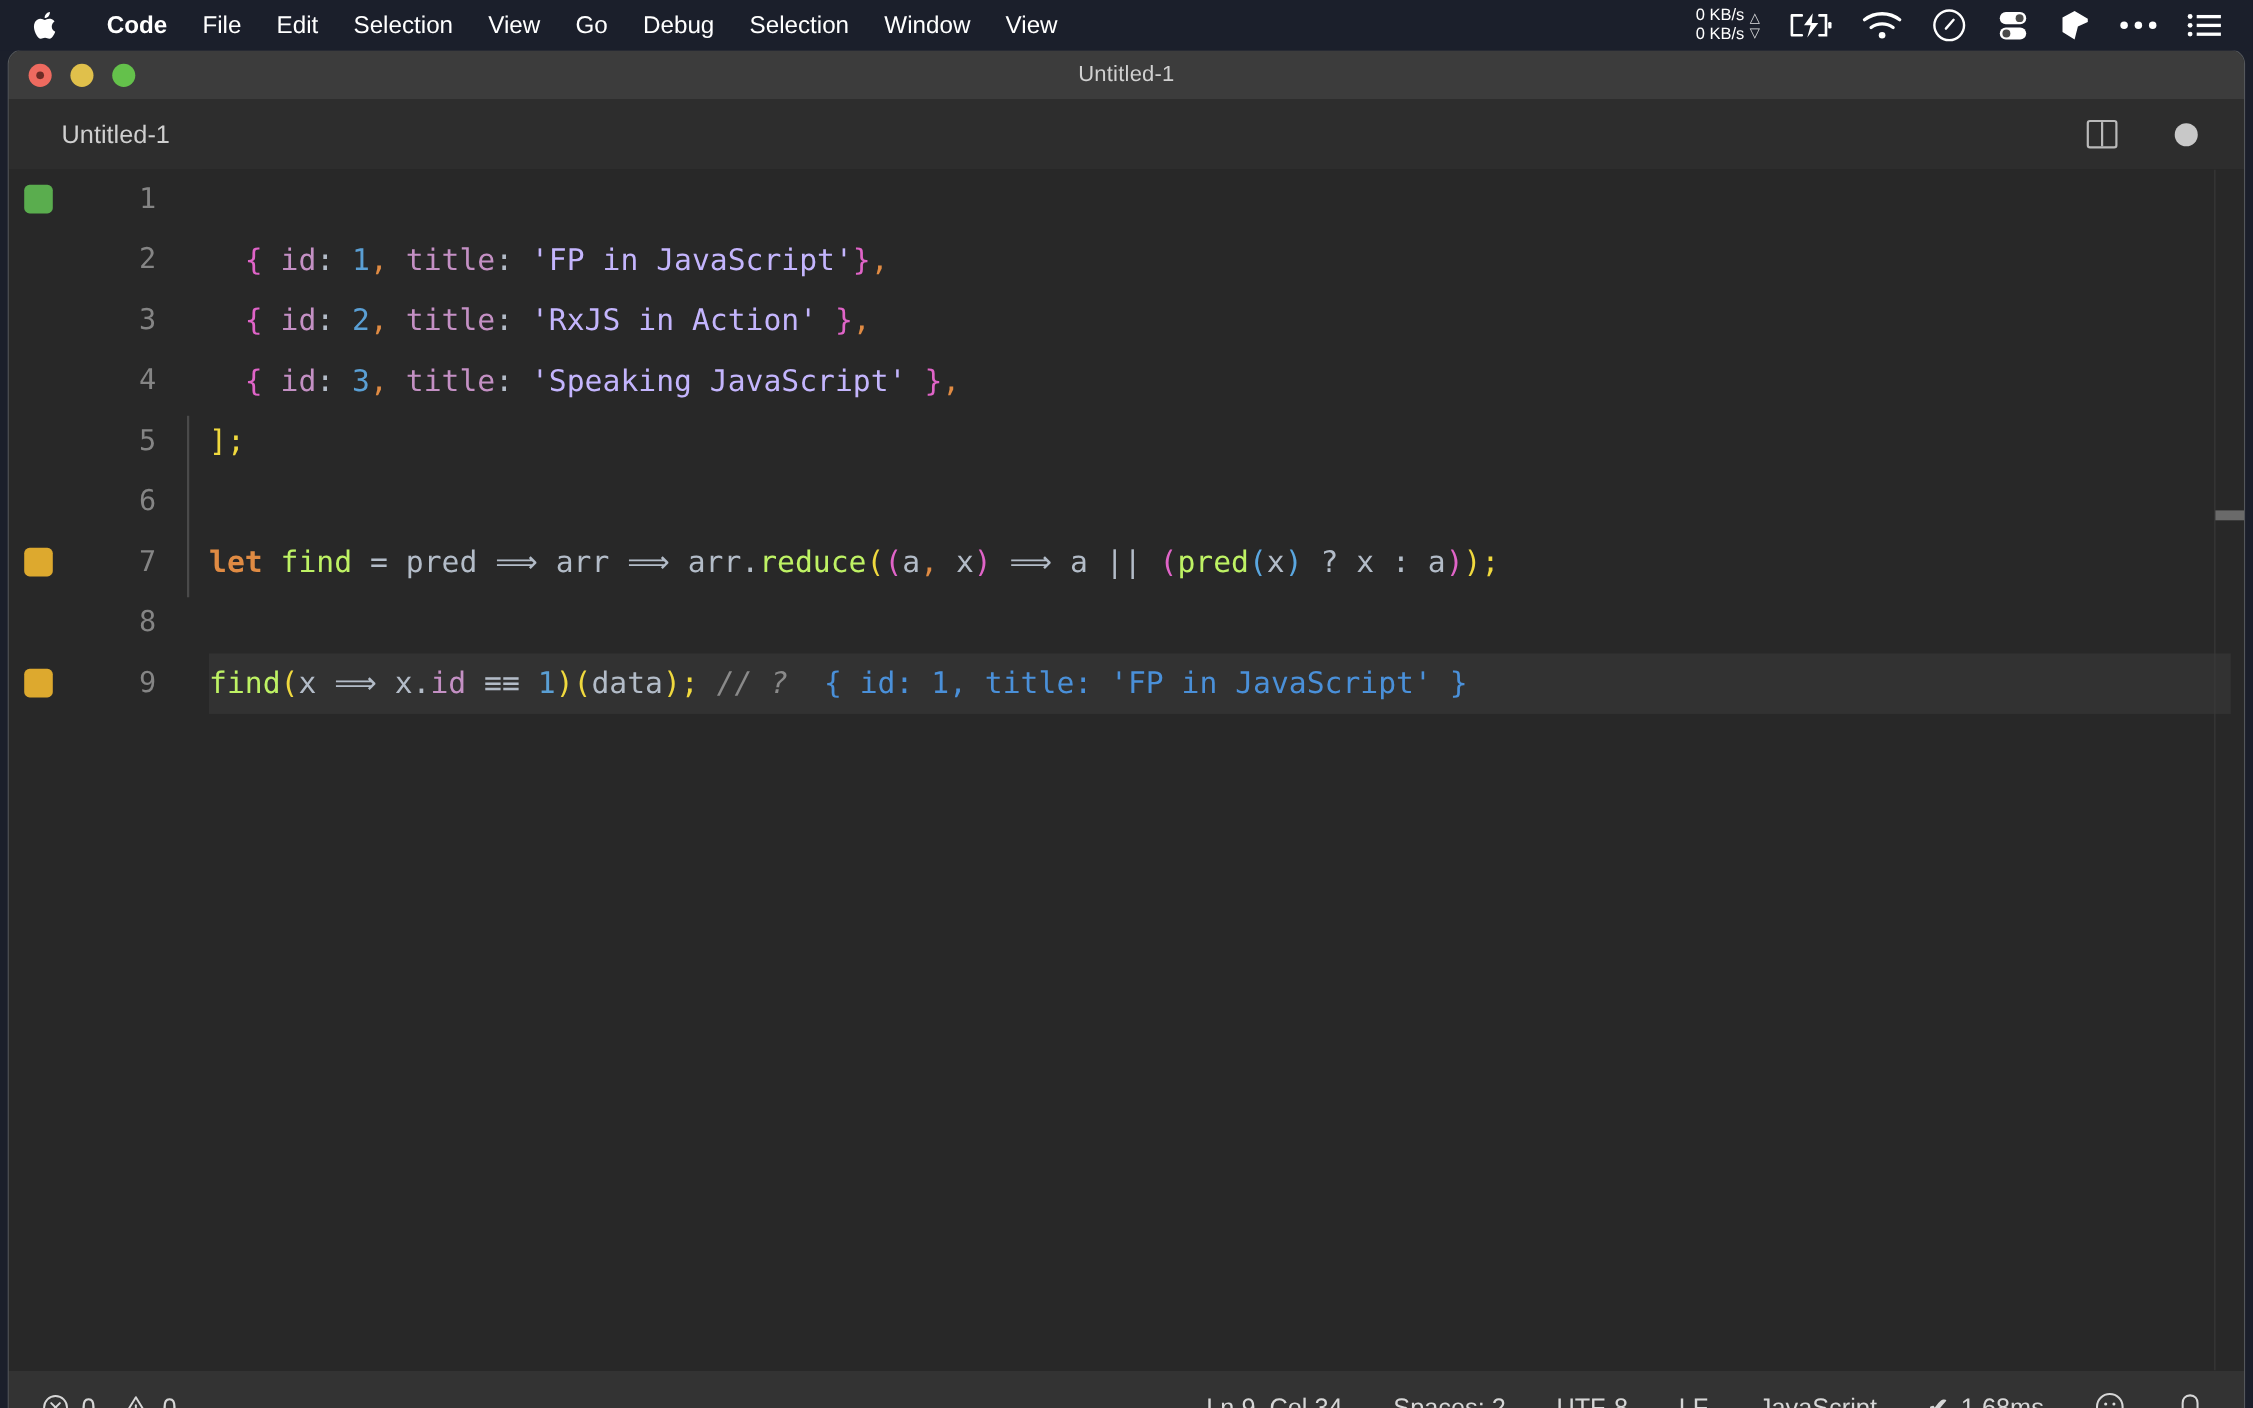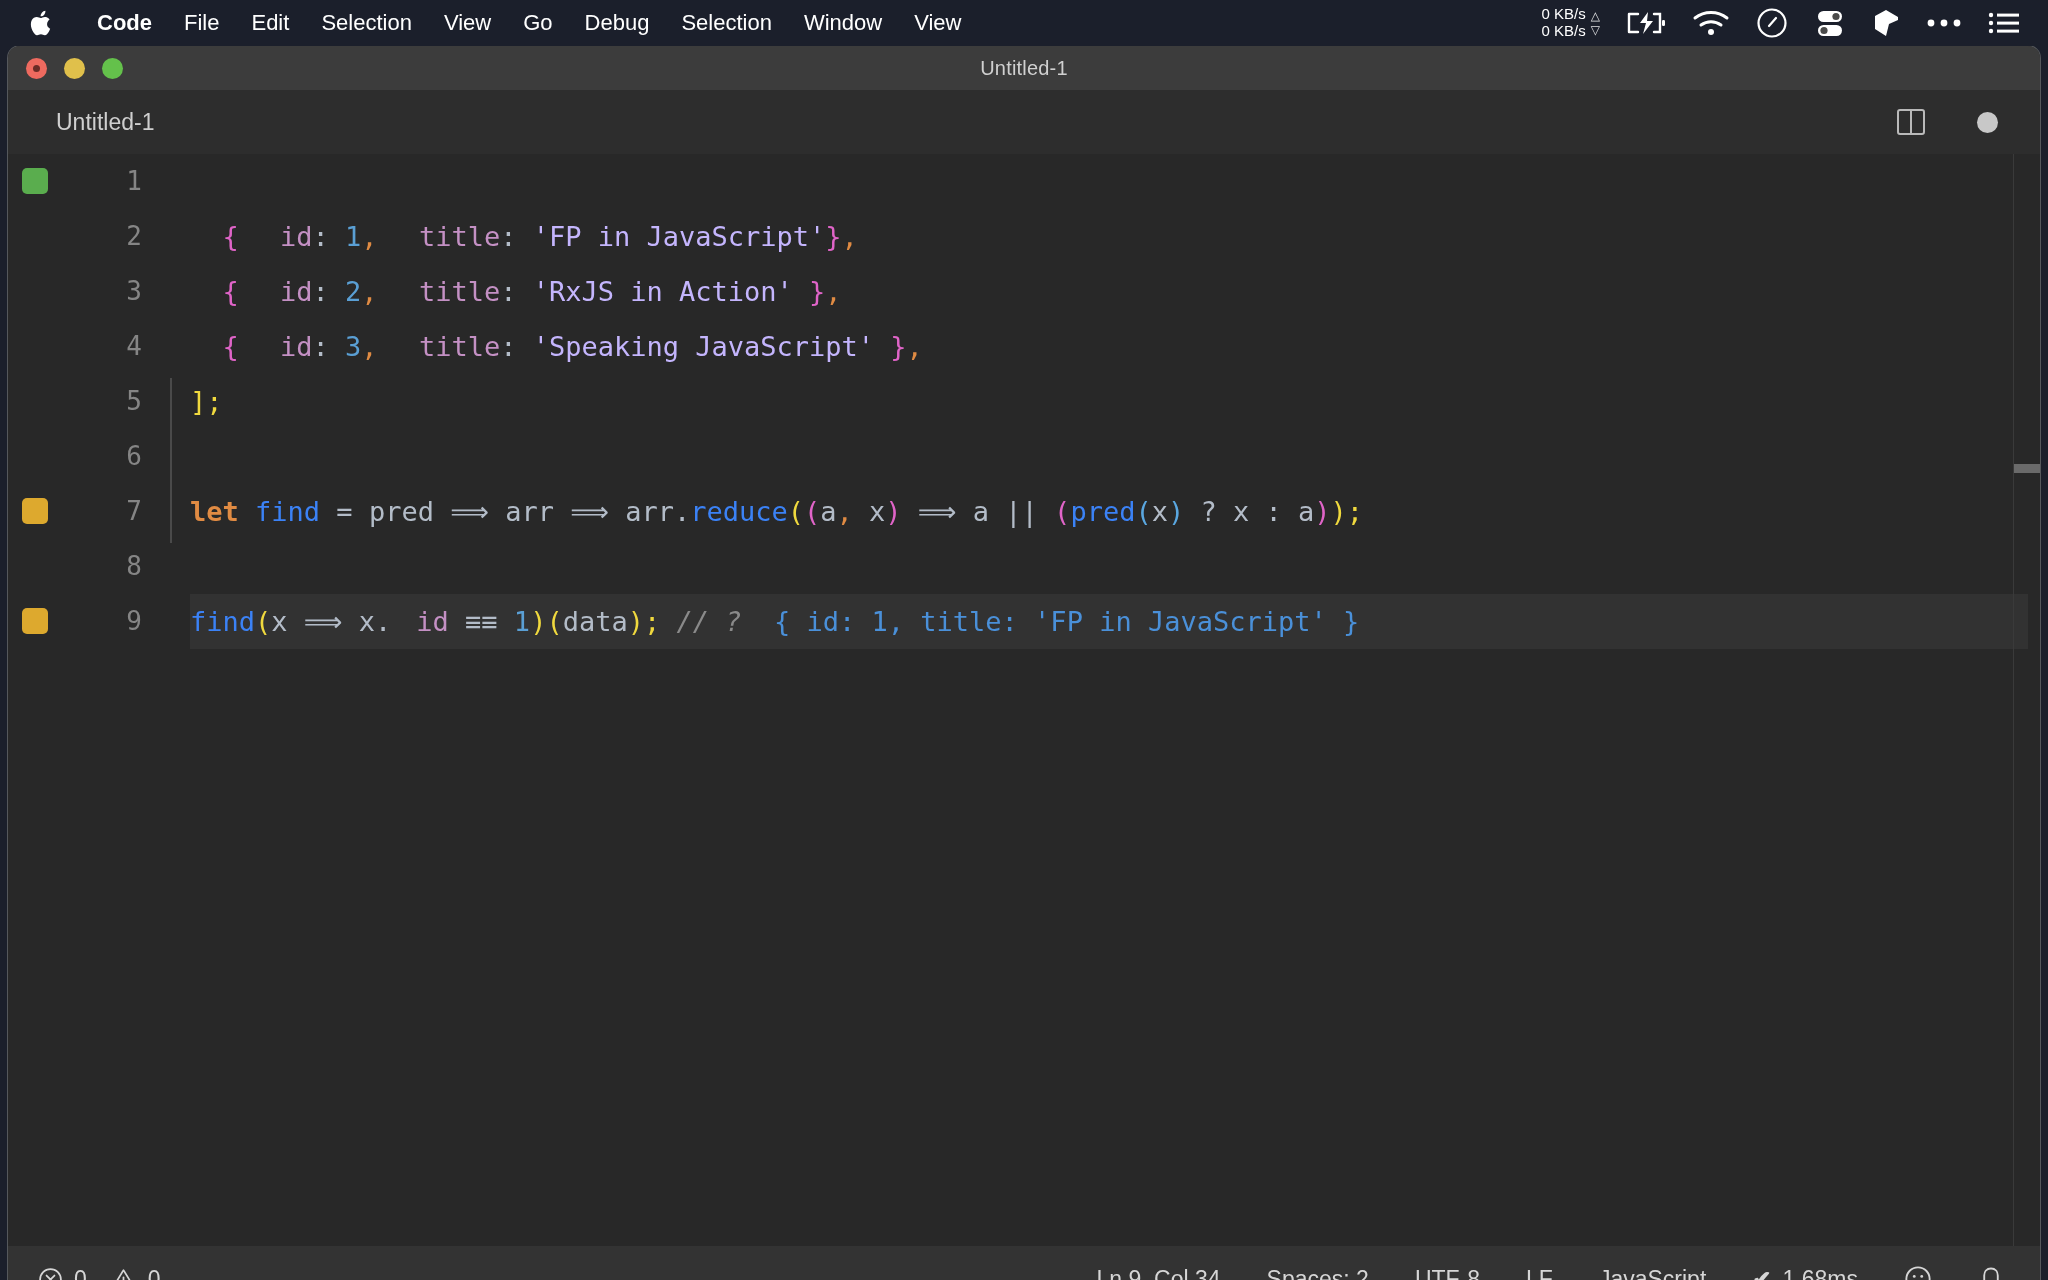--- a/index.html
+++ b/index.html
@@ -80,23 +80,23 @@
     position:absolute; left:0; width:134px; text-align:right;
     color:#858585; font-size:26px;
   }
   .code{ position:relative; margin-left:182px; color:#d4d4d4; }
   .indent-guide{
     position:absolute; left:162px; width:2px; background:#4a4a4a;
   }
 
   
   .kw   { color:#e08b43; font-weight:bold; }
-  .fn   { color:#3b82f6; }
+  .fn   { color:#bef264; }
   .var  { color:#b3bcc8; }
-  .prop { color:#c490c4;margin-left:25px; }
+  .prop { color:#c490c4; }
   .num  { color:#5a9fd4; }
   .str  { color:#c4b5fd; }
   .op   { color:#b3bcc8; }
   .punc { color:#b3bcc8; }
   .comma{ color:#e08b43; }
   .br1  { color:#f0d93e; }
   .br2  { color:#e064c8; }
   .br3  { color:#5aa7e0; }
   .cmt  { color:#8a8a8a; font-style:italic; }
   .qval { color:#4a90d9; }

